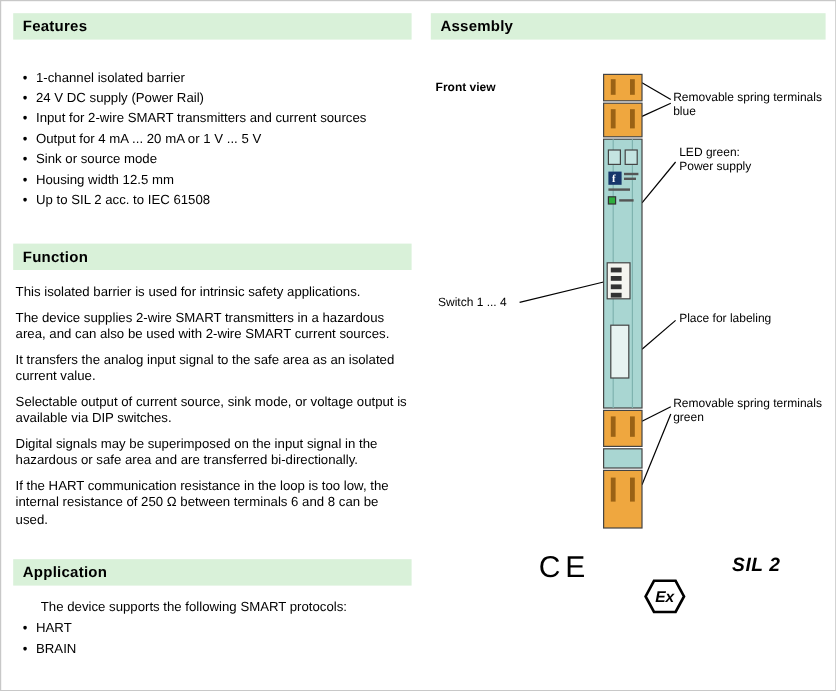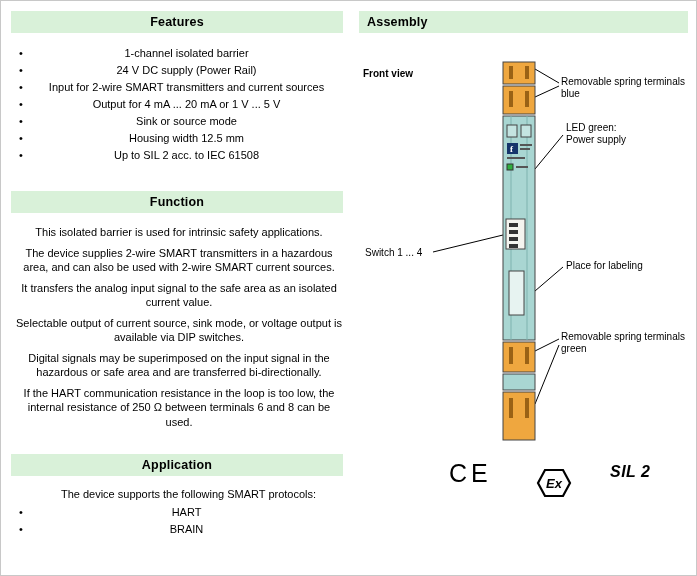--- a/index.html
+++ b/index.html
@@ -3,30 +3,30 @@
 <meta charset="utf-8">
 <style>
   * { margin:0; padding:0; box-sizing:border-box; }
   html,body { background:#fff; }
   body {
     width:697px; height:576px; overflow:hidden; position:relative;
     font-family:"Liberation Sans", sans-serif; color:#000;
     border:1px solid #c8c8c8;
   }
   .page { display:flex; padding:10px 8px 0 10px; gap:16px; }
-  .col-left { width:332px;text-align:center; }
+  .col-left { width:332px; }
   .col-right { width:331px; position:relative; }
 
   .sec-h {
     background:var(--header-bg); font-weight:bold; font-size:12.5px;
     padding:4px 8px; letter-spacing:.2px;
   }
   .mt { margin-top:25px; }
 
-  ul.bullets { list-style:none; padding:12px 0 2px 8px; }
+  ul.bullets { list-style:none; padding:24px 0 2px 8px; }
   ul.bullets li {
     font-size:11px; line-height:17px; padding-left:11px; position:relative;
   }
   ul.bullets li::before { content:"\2022"; position:absolute; left:0; top:0; }
 
   .paras { padding:12px 0 0 2px; }
   .para { font-size:11px; line-height:14.5px; margin-bottom:6px; width:332px; }
 
   .app-intro { font-size:11px; padding:12px 0 0 2px;margin-left:21px; }
   ul.bullets.tight { padding-top:4px; }
@@ -36,21 +36,21 @@
 
   .front-view { position:absolute; left:4px; top:29px; font-size:10px; font-weight:bold; }
 
   .callout {
     position:absolute; font-size:10px; line-height:11.5px;
     white-space:pre-line; width:135px;
   }
 
   .cert { position:absolute; }
   .cert-ce { left:90px; top:448px; font-size:25px; letter-spacing:4px; font-weight:400; }
-  .cert-ex { left:177px; top:456px; }
+  .cert-ex { left:177px; top:470px; }
   .cert-sil { left:251px; top:452px; font-size:16px; font-weight:bold; font-style:italic; letter-spacing:.5px; }
   .ex-text { font-style:italic; font-weight:bold; font-size:13px; }
 </style>
 </head>
 <body>
 
 <div class="page">
 
   <div class="col-left">
 

